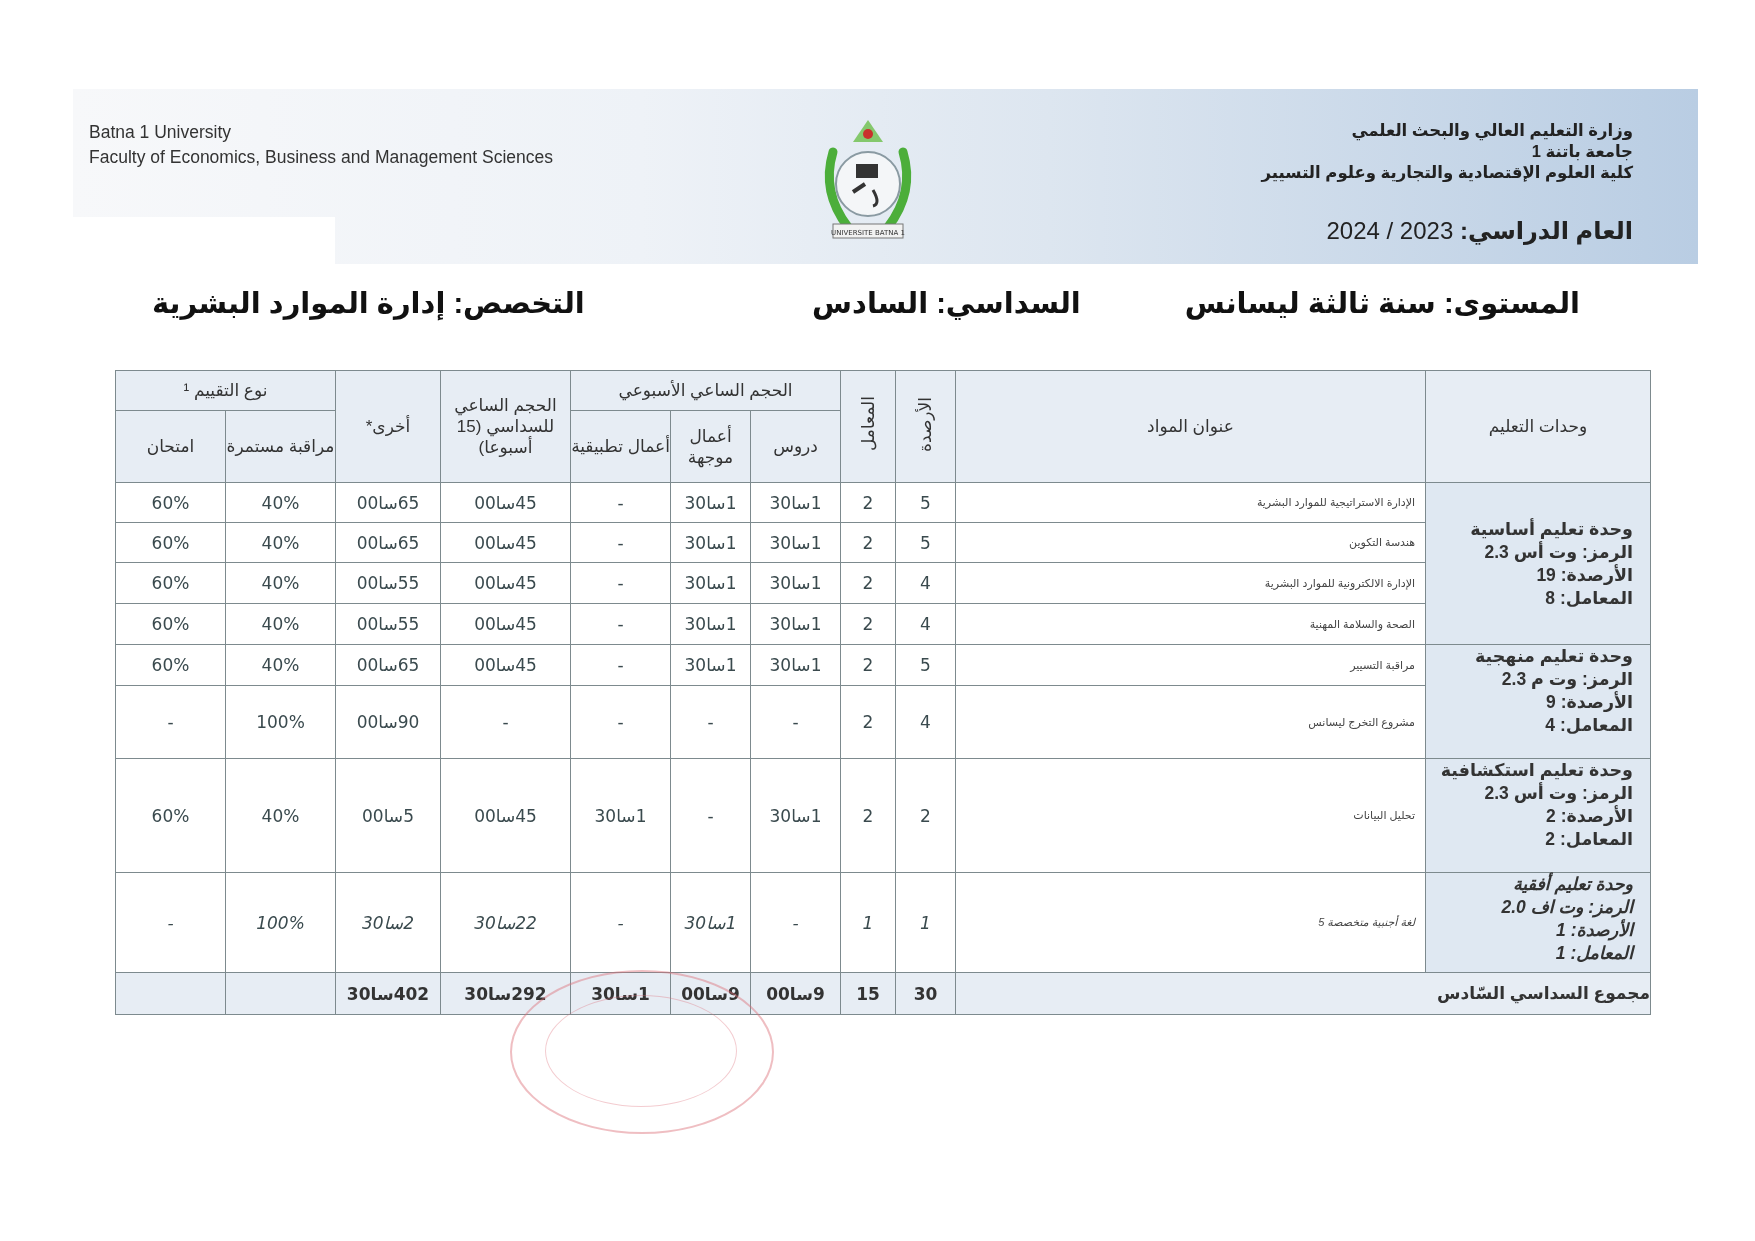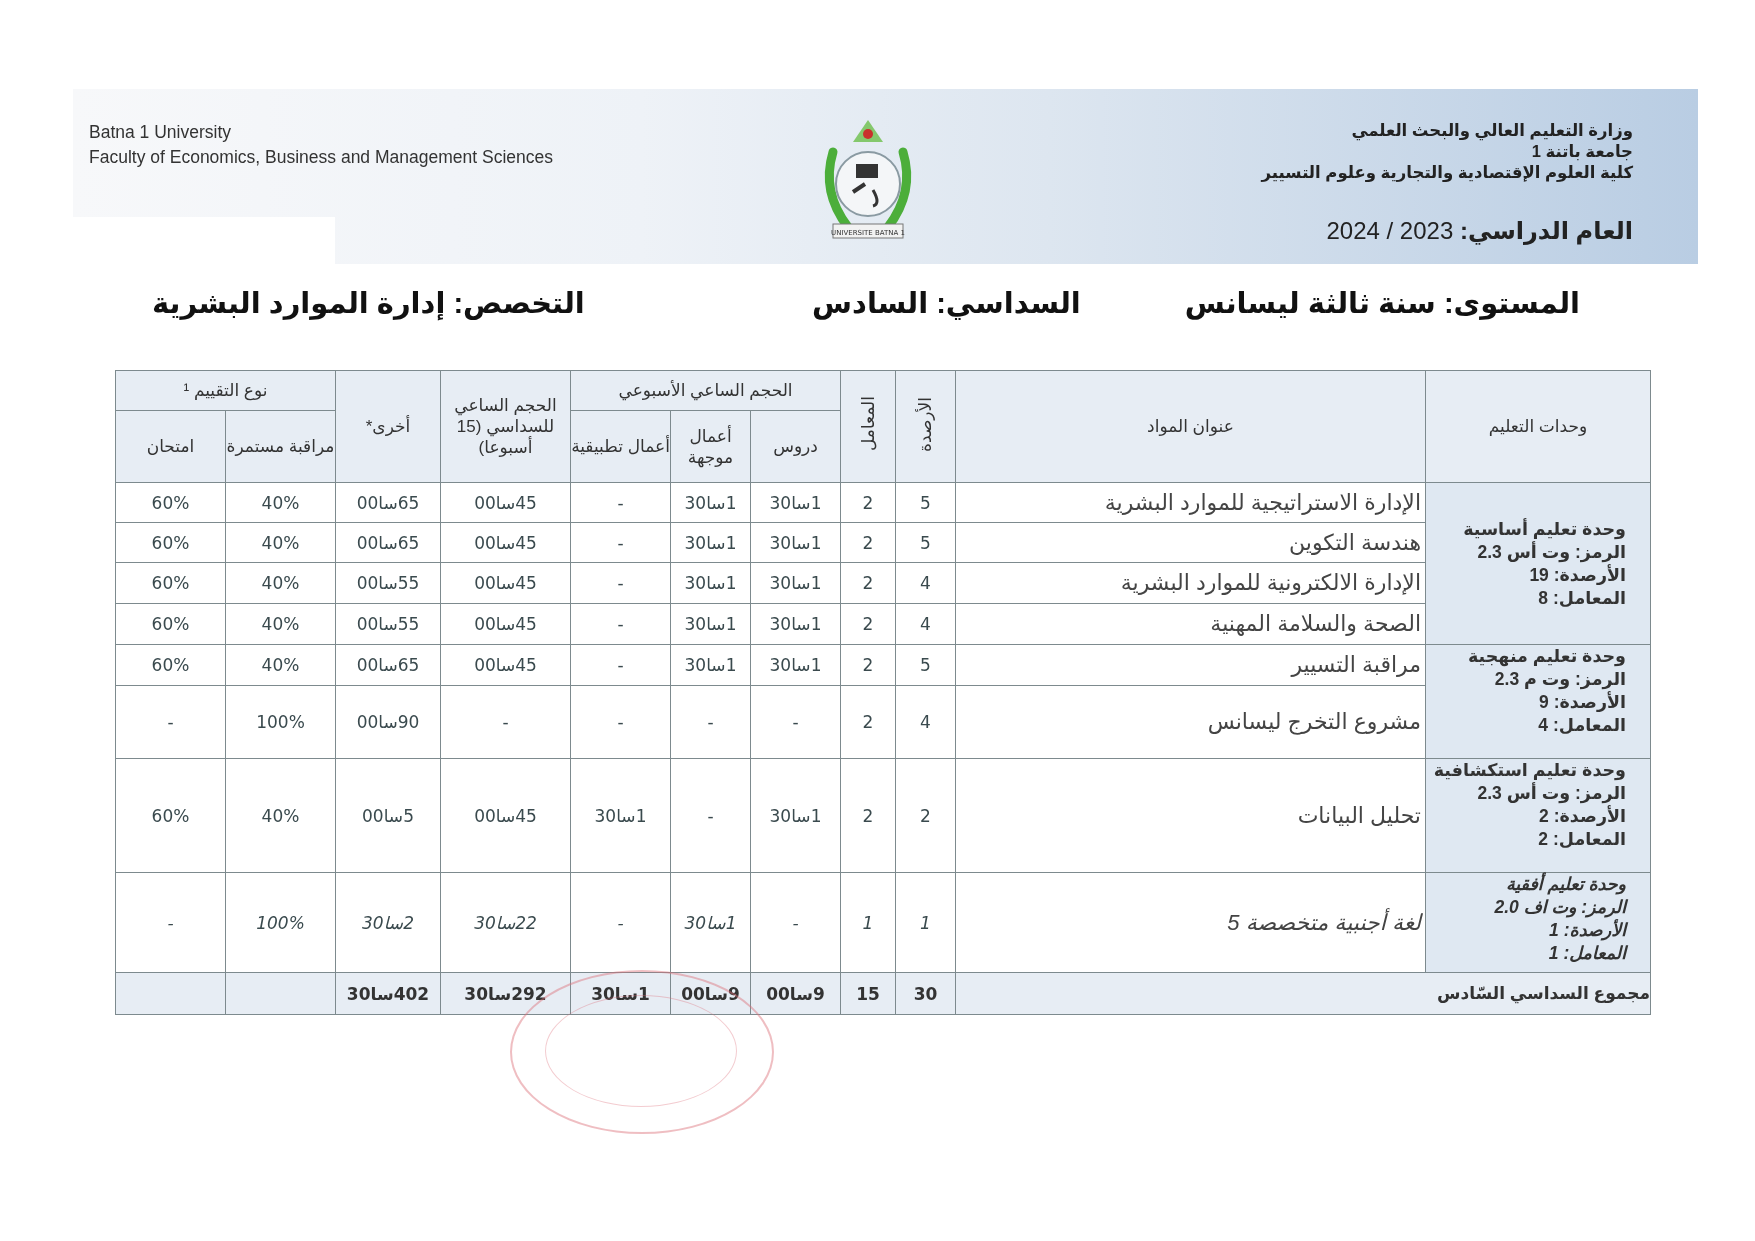--- a/index.html
+++ b/index.html
@@ -35,24 +35,24 @@
   .meta-spec { left: 152px; }
 
   .sched { position: absolute; left: 115px; top: 370px; border-collapse: collapse; table-layout: fixed; direction: rtl; }
   .sched td, .sched th {
     border: 1.4px solid #7d8a8e; padding: 0; text-align: center; vertical-align: middle;
     font-size: 18px; color: #3a4a4e; font-weight: normal;
   }
   .sched thead th { background: #e7edf4; color: #333; font-size: 17px; line-height: 21px; }
   .sched .vert { writing-mode: vertical-rl; transform: rotate(180deg); font-size: 17px; }
   .sched .unit {
-    background: #dfe8f2; text-align: right; padding-right: 24px; font-size: 17.5px; font-weight: bold;
+    background: #dfe8f2; text-align: right; padding-right: 17px; font-size: 17.5px; font-weight: bold;
     line-height: 23px; color: #333; vertical-align: top;
   }
-  .sched .subj { text-align: right; padding-right: 4px; font-size: 22px; color: #444; }
+  .sched .subj { text-align: right; padding-right: 10px; font-size: 11px; color: #444; }
   .sched .num { font-family: "DejaVu Sans", sans-serif; font-size: 17px; }
   .sched .total td { background: #e7edf4; font-weight: bold; color: #333; }
   .sched .total .subj { text-align: right; padding-right: 0; font-weight: bold; font-size: 17px; }
   .stamp {
     position: absolute; left: 510px; top: 970px; width: 260px; height: 160px;
     border: 2px solid rgba(220,110,120,0.45); border-radius: 50%; pointer-events: none;
   }
   .stamp2 {
     position: absolute; left: 545px; top: 995px; width: 190px; height: 110px;
     border: 1.5px solid rgba(220,110,120,0.35); border-radius: 50%; pointer-events: none;

